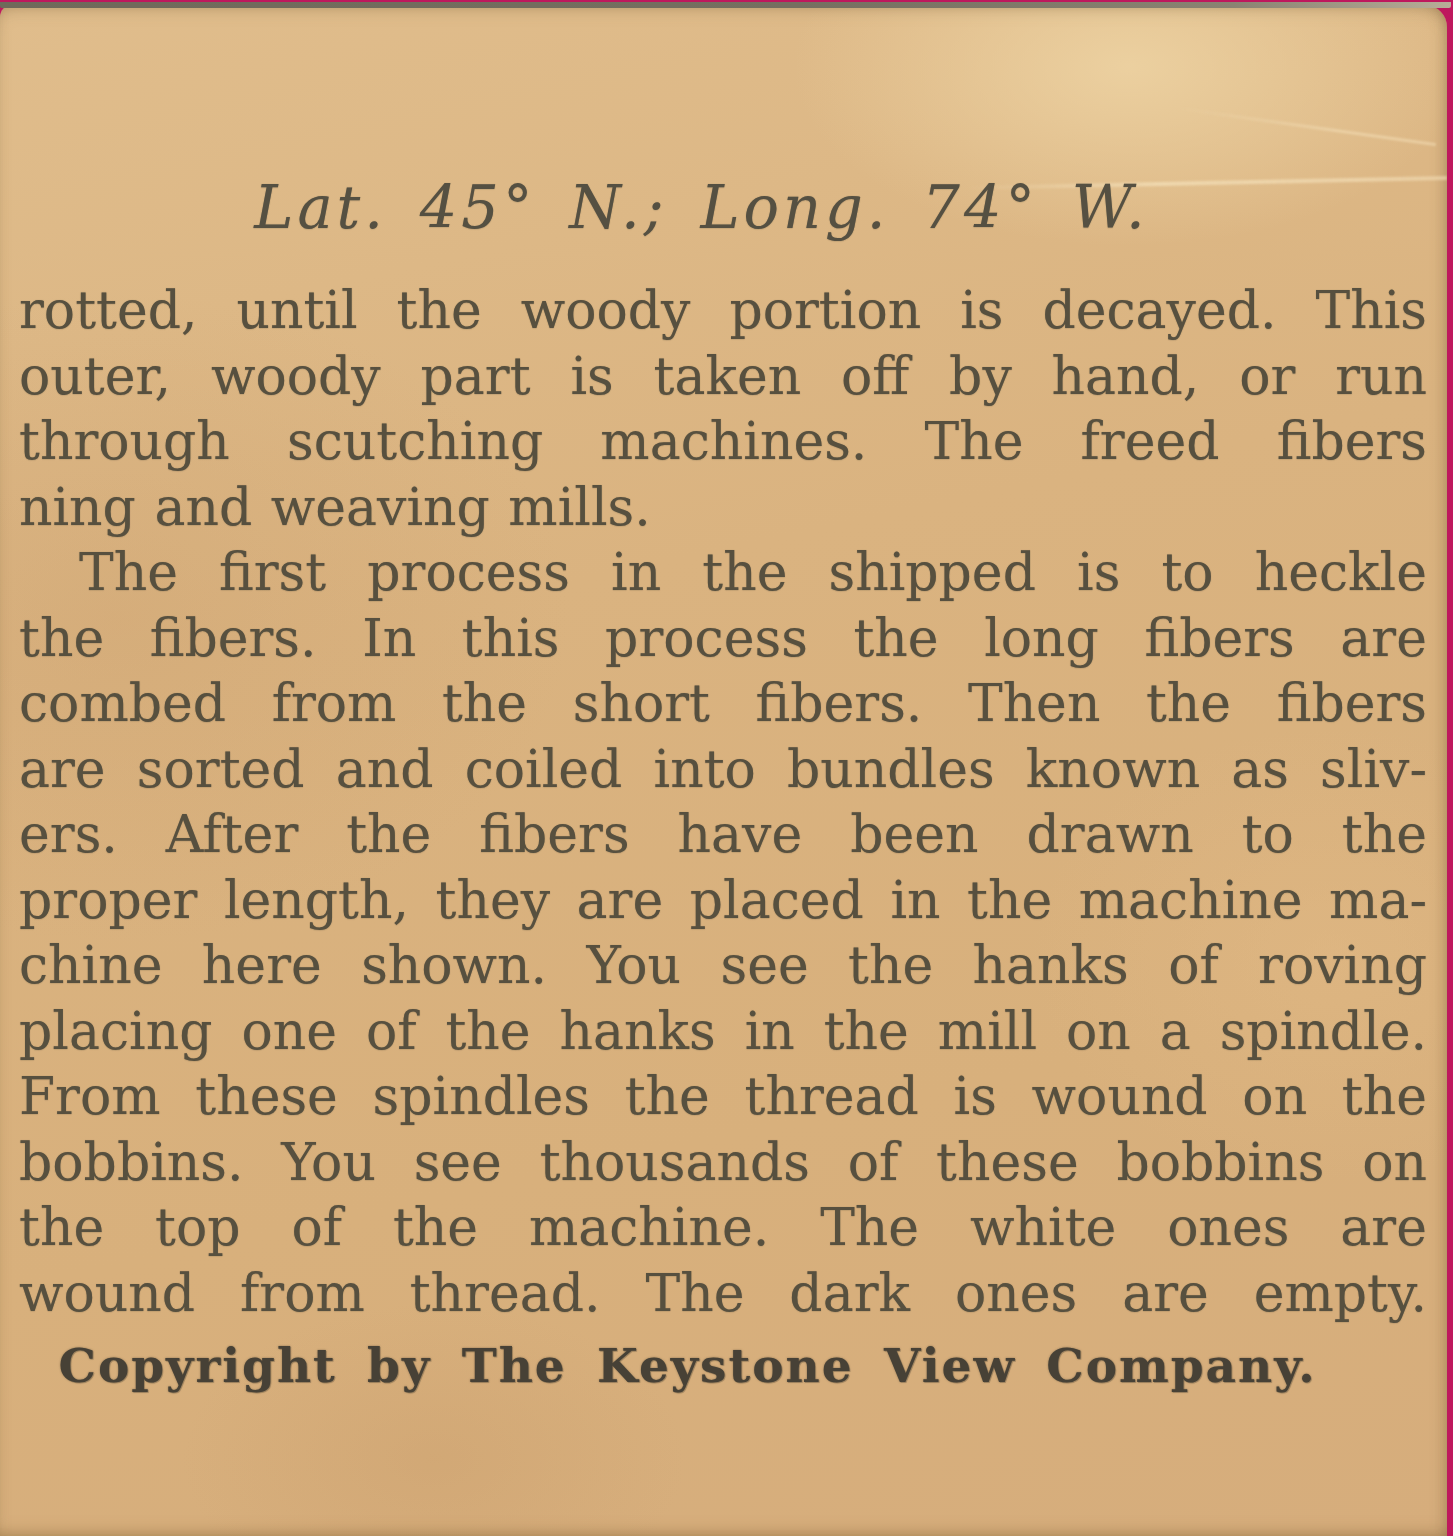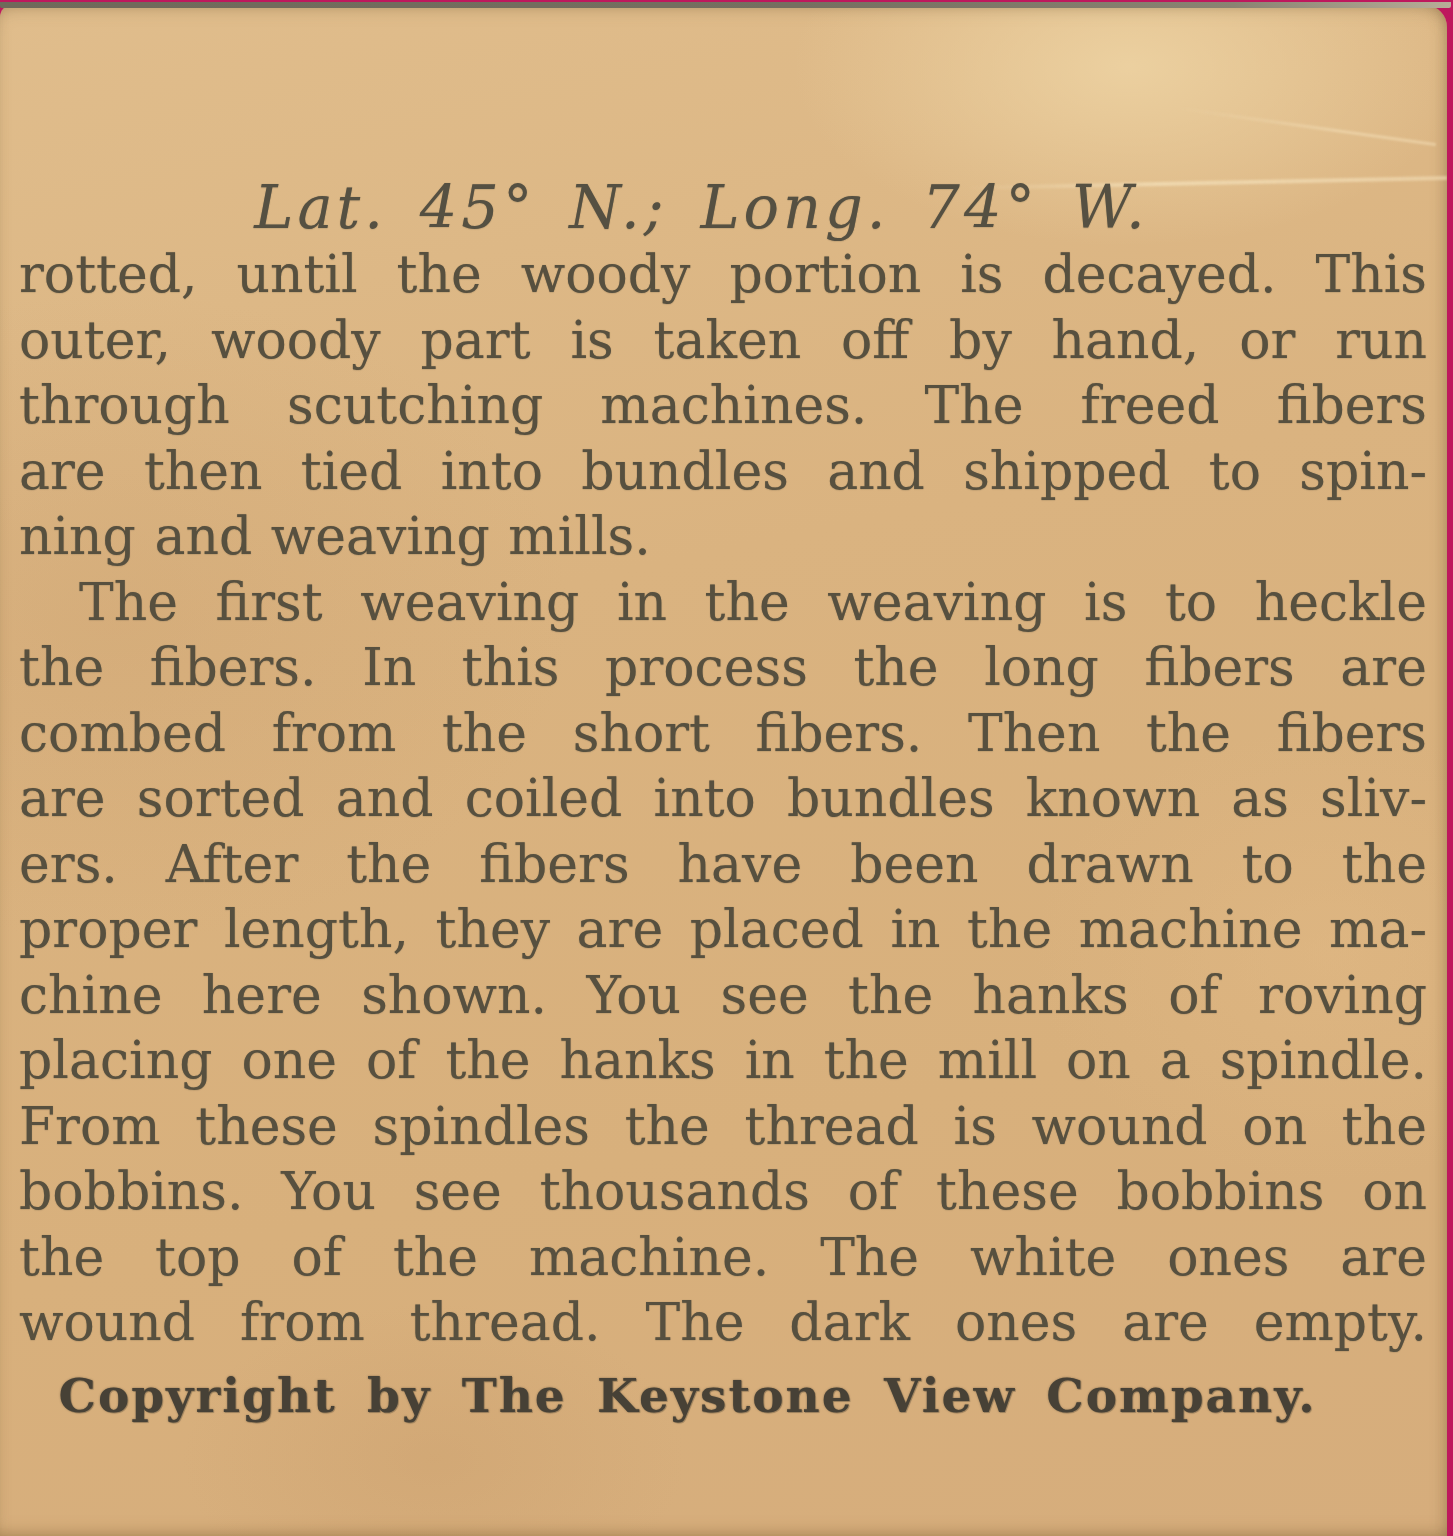--- a/index.html
+++ b/index.html
@@ -74,20 +74,21 @@
     text-align: center;
     transform: translateX(-22px);
     font-style: italic;
     font-size: 59px;
     letter-spacing: 4px;
     word-spacing: 10px;
     color: #555042;
   }
 
   .body-text {
+    margin-top: 36px;
     padding: 0 20px 0 19px;
   }
   .text-line {
     font-size: 52px;
     line-height: 65.5px;
     height: 65.5px;
     white-space: normal;
     text-align: justify;
     text-align-last: justify;
     word-spacing: 2px;
@@ -118,23 +119,22 @@
   <div class="scan-edge-top"></div>
 
   <div class="card">
 
     <div class="coords-heading ink">Lat. 45° N.; Long. 74° W.</div>
 
     <div class="body-text">
       <div class="text-line ink">rotted, until the woody portion is decayed.  This</div>
       <div class="text-line ink">outer, woody part is taken off by hand, or run</div>
       <div class="text-line ink">through scutching machines.  The freed fibers</div>
-      <div class="text-line ink">are then tied into bundles and shipped to spin-</div>
       <div class="text-line ink para-end">ning and weaving mills.</div>
-      <div class="text-line ink para-indent">The first weaving in the weaving is to heckle</div>
+      <div class="text-line ink para-indent">The first process in the shipped is to heckle</div>
       <div class="text-line ink">the fibers.  In this process the long fibers are</div>
       <div class="text-line ink">combed from the short fibers.  Then the fibers</div>
       <div class="text-line ink">are sorted and coiled into bundles known as sliv-</div>
       <div class="text-line ink">ers.  After the fibers have been drawn to the</div>
       <div class="text-line ink">proper length, they are placed in the machine ma-</div>
       <div class="text-line ink">chine here shown.  You see the hanks of roving</div>
       <div class="text-line ink">placing one of the hanks in the mill on a spindle.</div>
       <div class="text-line ink">From these spindles the thread is wound on the</div>
       <div class="text-line ink">bobbins.  You see thousands of these bobbins on</div>
       <div class="text-line ink">the top of the machine.  The white ones are</div>

